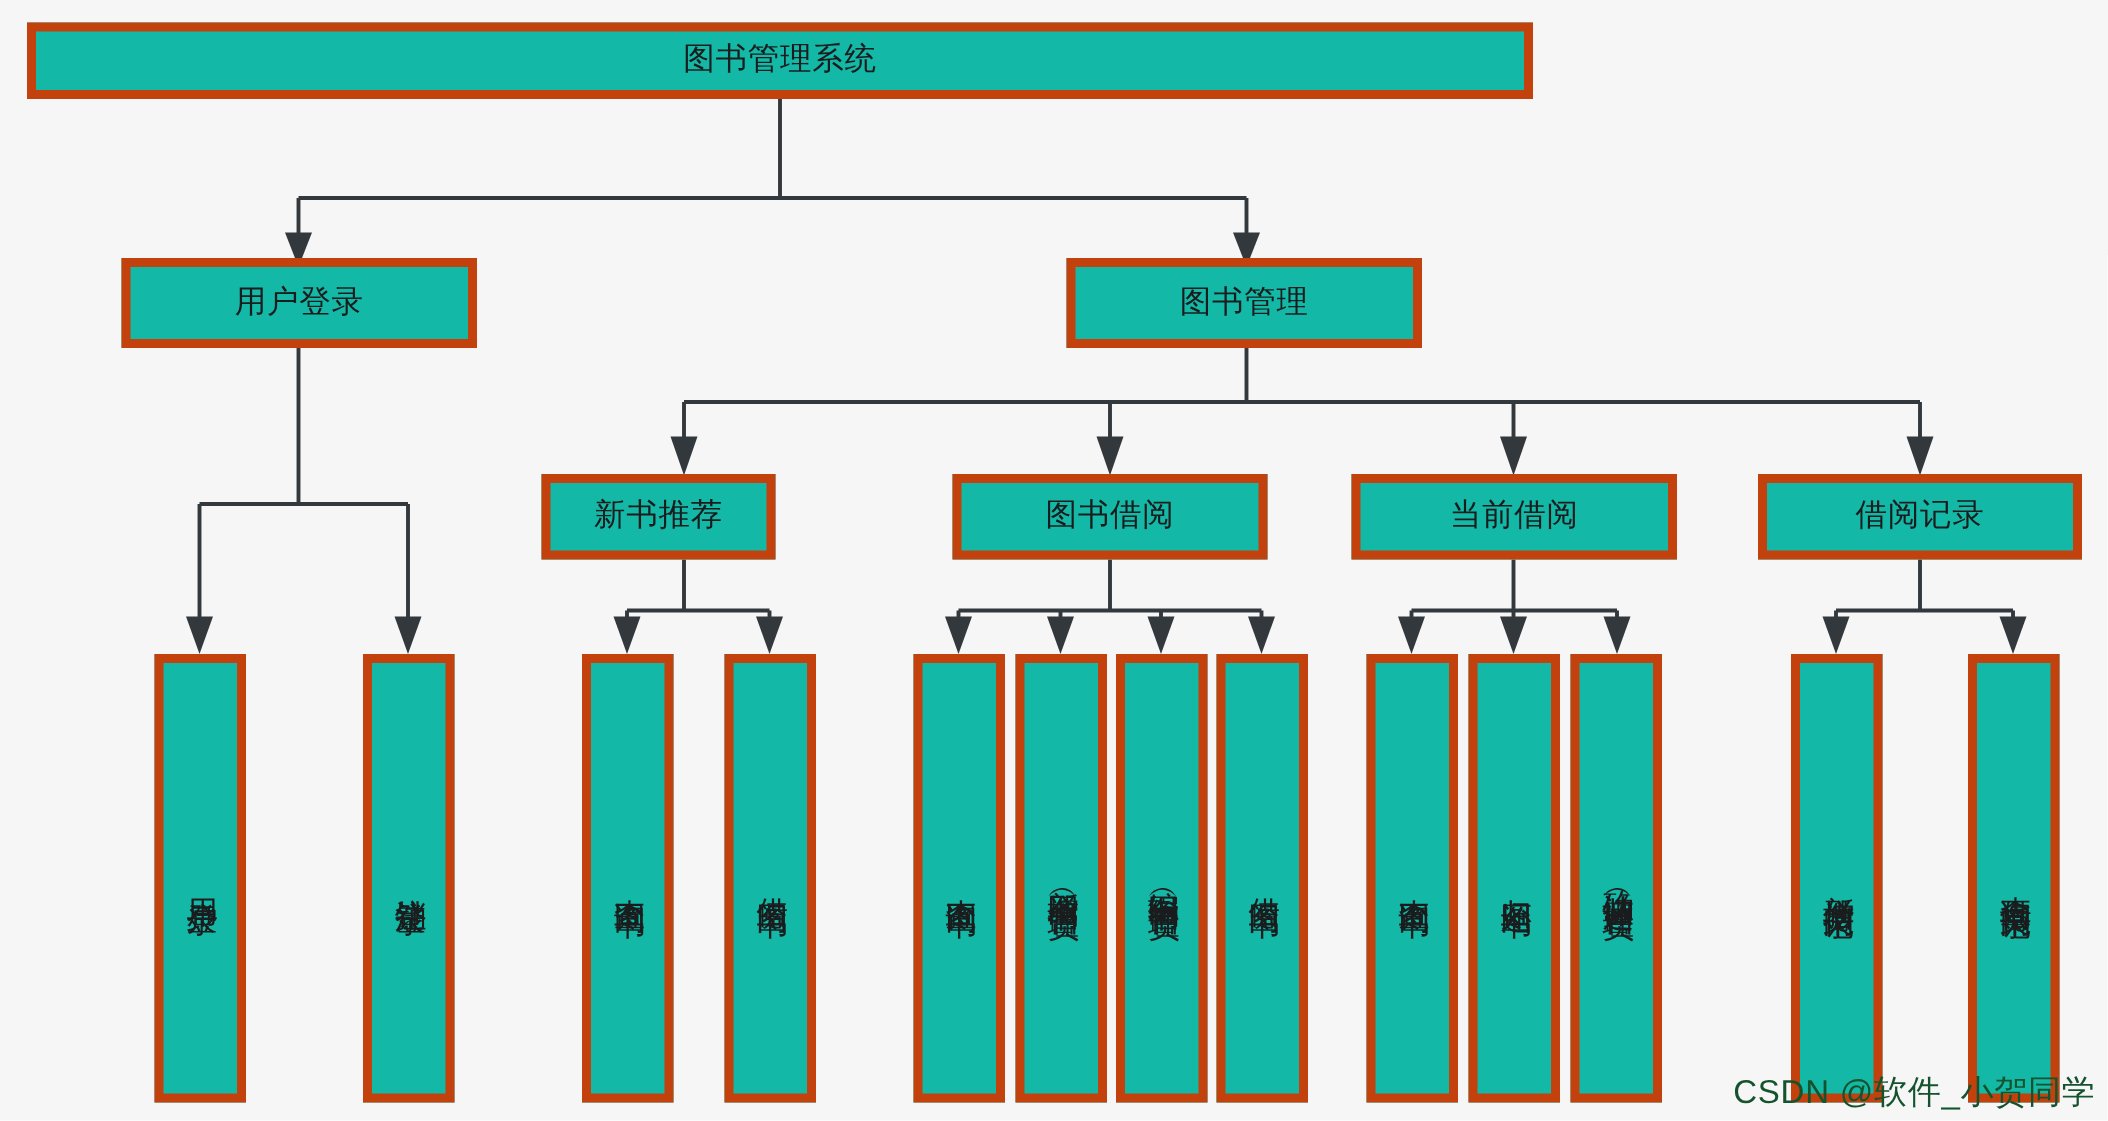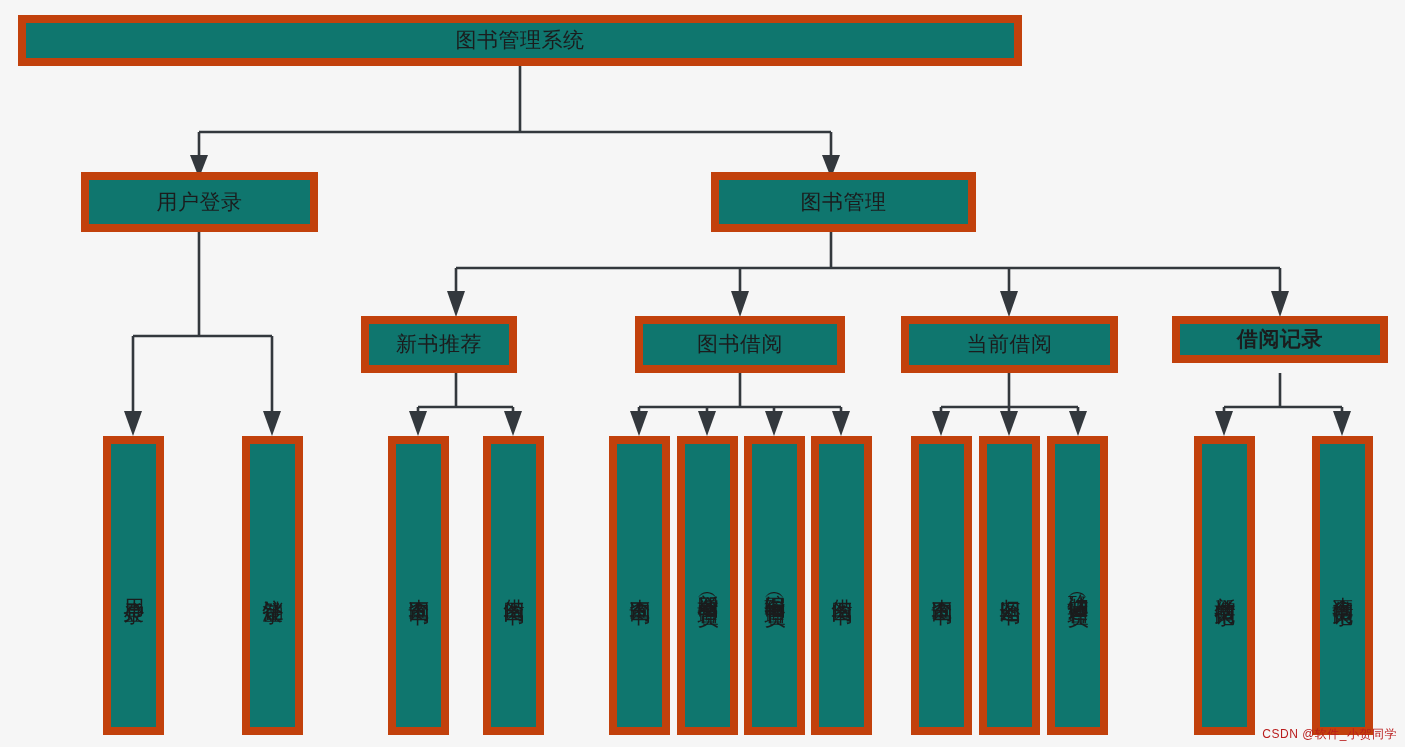--- a/index.html
+++ b/index.html
@@ -13,22 +13,22 @@
   #canvas {
     position: relative;
     width: 1405px;
     height: 747px;
     background: #f6f6f6;
     overflow: hidden;
   }
   .node {
     position: absolute;
     box-sizing: border-box;
-    background: #0f766e;
-    border: 8px solid #c2410c;
+    background: #14b8a6;
+    border: 6px solid #c2410c;
     display: flex;
     align-items: center;
     justify-content: center;
   }
   .node-label {
     color: #1b1c1d;
     font-size: 21px;
     line-height: 1.25;
     letter-spacing: 0.5px;
     white-space: nowrap;
@@ -52,22 +52,22 @@
     left: 0;
     top: 0;
     width: 1405px;
     height: 747px;
     pointer-events: none;
   }
   .watermark {
     position: absolute;
     right: 8px;
     bottom: 4px;
-    font-size: 12px;
-    color: #b91c1c;
+    font-size: 22px;
+    color: #14532d;
     white-space: nowrap;
     letter-spacing: 0.5px;
   }
 </style>
 </head>
 <body>
 
 <div id="canvas">
 
   <svg id="edges" viewBox="0 0 1405 747" xmlns="http://www.w3.org/2000/svg">
@@ -149,34 +149,34 @@
     </g>
   </svg>
 
   <div class="node" style="left:18px; top:15px; width:1004px; height:51px;">
     <span class="node-label">图书管理系统</span>
   </div>
 
   <div class="node" style="left:81px; top:172px; width:237px; height:60px;">
     <span class="node-label">用户登录</span>
   </div>
-  <div class="node" style="left:711px; top:172px; width:265px; height:60px;">
+  <div class="node" style="left:711px; top:172px; width:237px; height:60px;">
     <span class="node-label">图书管理</span>
   </div>
 
   <div class="node" style="left:361px; top:316px; width:156px; height:57px;">
     <span class="node-label">新书推荐</span>
   </div>
   <div class="node" style="left:635px; top:316px; width:210px; height:57px;">
     <span class="node-label">图书借阅</span>
   </div>
   <div class="node" style="left:901px; top:316px; width:217px; height:57px;text-align:right;">
     <span class="node-label">当前借阅</span>
   </div>
-  <div class="node" style="left:1172px; top:316px; width:216px; height:47px;font-weight:bold;">
+  <div class="node" style="left:1172px; top:316px; width:216px; height:57px;">
     <span class="node-label">借阅记录</span>
   </div>
 
   <div class="node vertical" style="left:103px; top:436px; width:61px; height:299px;">
     <span class="node-label">用户登录</span>
   </div>
   <div class="node vertical" style="left:242px; top:436px; width:61px; height:299px;">
     <span class="node-label">注销登录</span>
   </div>
 

